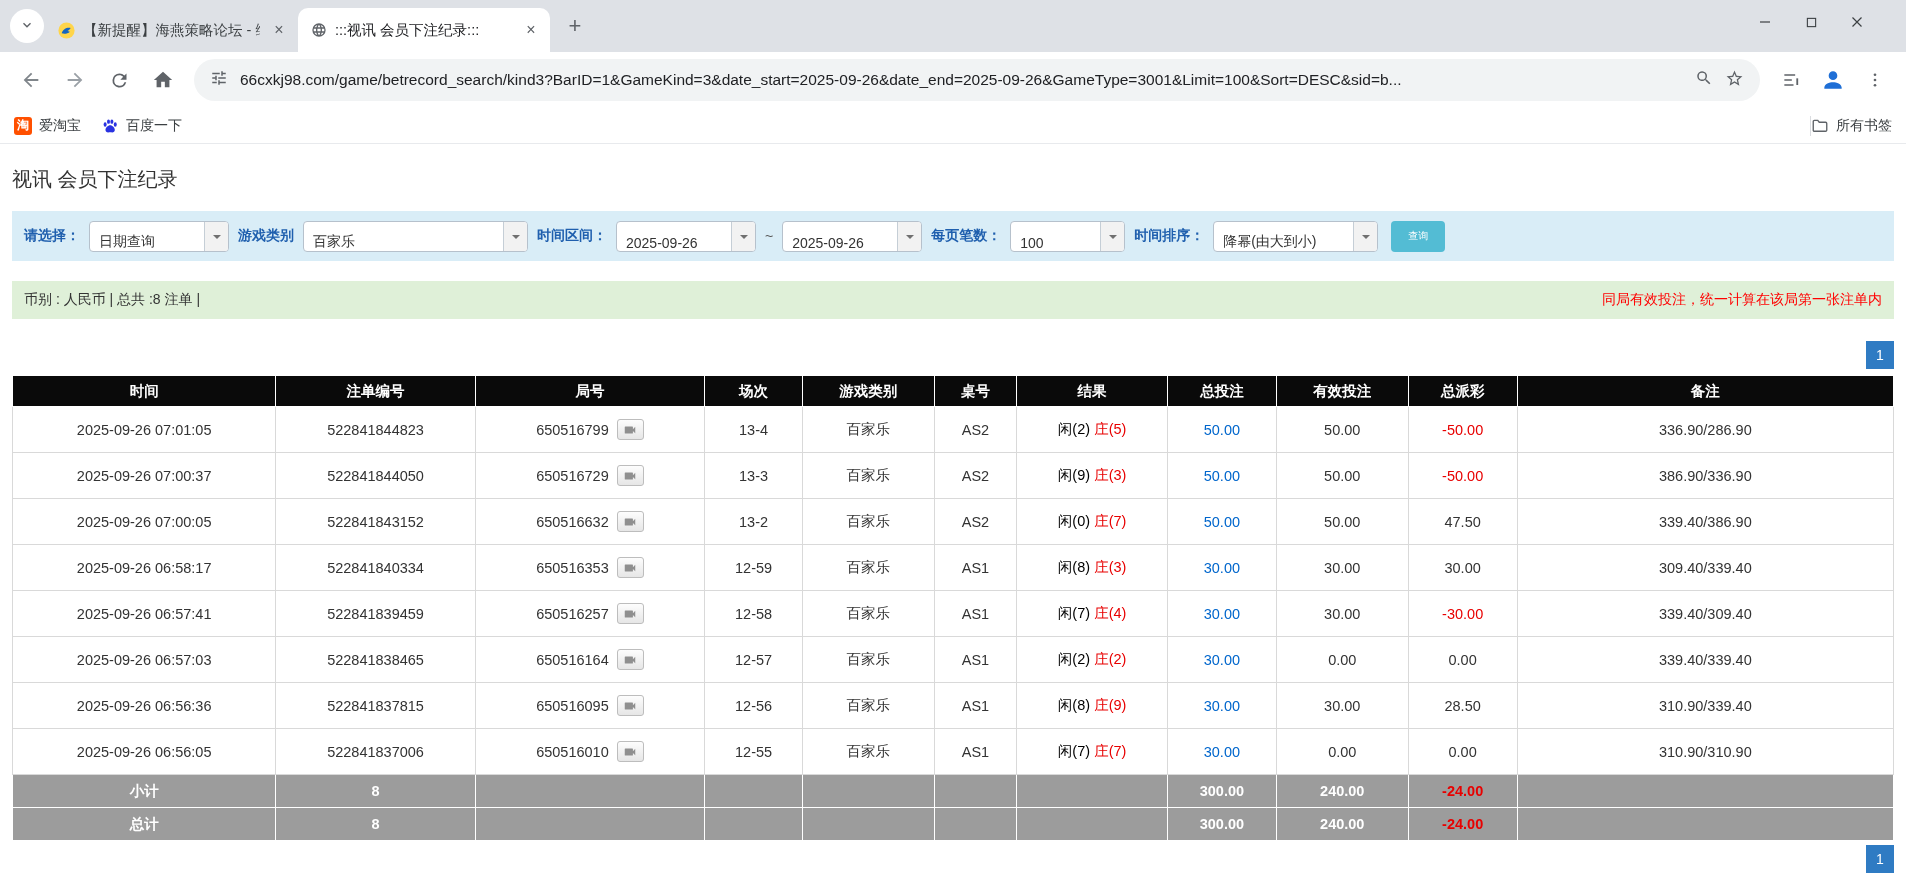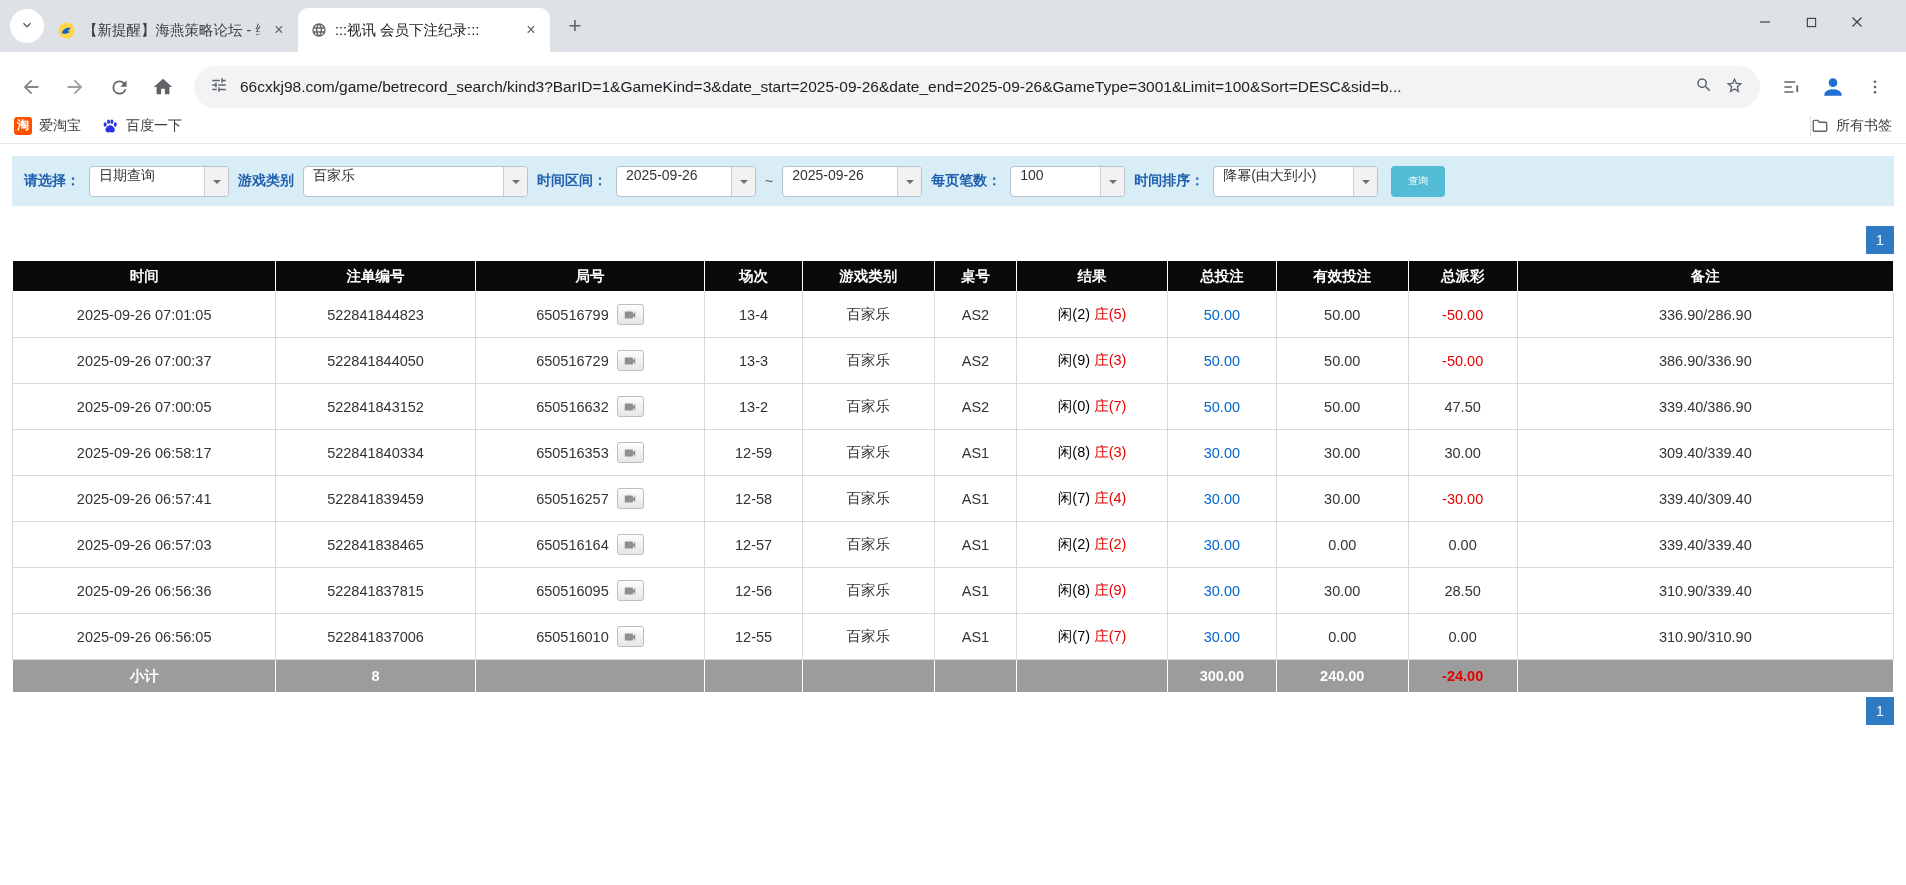--- a/index.html
+++ b/index.html
@@ -12,41 +12,41 @@
   .tab-search{width:34px;height:34px;margin:0 2px 9px 4px;border:none;background:#fff;border-radius:50%;display:flex;align-items:center;justify-content:center}
   .tab{width:252px;height:44px;display:flex;align-items:center;gap:8px;padding:0 8px 0 12px;color:#3c4043}
   .tab.active{background:#fff;border-radius:10px 10px 0 0;color:#202124}
   .favicon{width:17px;height:17px;flex:0 0 auto;display:flex;align-items:center;justify-content:center}
   .tab-title{flex:1;font-size:14.5px;white-space:nowrap;overflow:hidden;text-overflow:clip}
   .tab-close{width:22px;height:22px;border:none;background:transparent;border-radius:50%;font-size:16px;line-height:1;color:#5f6368}
   .new-tab{width:34px;height:34px;margin:0 0 9px 8px;border:none;background:transparent;border-radius:50%;font-size:22px;color:#5f6368}
   .win-controls{margin-left:auto;display:flex;align-self:flex-start;height:44px;margin-right:14px}
   .win-btn{width:46px;height:44px;border:none;background:transparent;display:flex;align-items:center;justify-content:center;color:#3c4043}
 
-  .navbar{height:56px;background:#fff;display:flex;align-items:flex-end;padding:0 10px;gap:2px}
+  .navbar{height:56px;background:#fff;display:flex;align-items:center;padding:0 10px;gap:2px}
   .nav-btn{width:42px;height:42px;border:none;background:transparent;border-radius:50%;display:flex;align-items:center;justify-content:center}
   .omnibox{flex:1;height:42px;background:#f1f3f4;border-radius:21px;display:flex;align-items:center;gap:12px;padding:0 16px;margin:0 8px;overflow:hidden}
   .url{flex:1;font-size:15.5px;color:#202124;white-space:nowrap;overflow:hidden}
   .nav-right{display:flex;align-items:center;gap:4px}
   .avatar{width:34px;height:34px;border:none;background:transparent;border-radius:50%;display:flex;align-items:center;justify-content:center}
 
   .bookmarks{height:36px;background:#fff;display:flex;align-items:center;gap:20px;padding:0 14px;border-bottom:1px solid #e8eaed}
   .bm{display:flex;align-items:center;gap:7px;font-size:14px;color:#3c4043;cursor:pointer}
   .bm-ic{width:18px;height:18px;display:flex;align-items:center;justify-content:center}
   .tb-ic{background:#ff5000;color:#fff;border-radius:3px;font-size:12px;font-weight:bold}
   .bm-right{margin-left:auto;display:flex;align-items:center;}
   .vsep{width:1px;height:20px;background:#dadce0}
 
   
   .page{padding:12px 12px 0}
   .page-title{font-size:20px;font-weight:400;color:#333;margin:10px 0 18px}
 
   .filterbar{background:#d9edf7;height:50px;display:flex;align-items:center;gap:9px;padding:0 12px;margin-bottom:20px}
   .flabel{color:#1f5fae;font-size:14px;font-weight:bold;white-space:nowrap}
-  .combo{display:flex;align-items:flex-start;background:#fff;border:1px solid #b6c1cc;border-radius:4px;height:31px;overflow:hidden}
+  .combo{display:flex;align-items:flex-end;background:#fff;border:1px solid #b6c1cc;border-radius:4px;height:31px;overflow:hidden}
   .combo .val{flex:1;padding:0 9px;font-size:14px;color:#333;white-space:nowrap}
   .combo .arrow{width:24px;align-self:stretch;border-left:1px solid #c5ced6;background:#f2f2f2;display:flex;align-items:center;justify-content:center}
   .combo .arrow::after{content:"";border:4.5px solid transparent;border-top-color:#707070;margin-top:5px}
   .w140{width:140px}.w225{width:225px}.w115{width:115px}.w165{width:165px}
   .tilde{color:#555;font-size:14px}
   .btn-search{background:#53bcd4;color:#fff;border:none;border-radius:4px;height:31px;padding:0 17px;font-size:10px;margin-left:4px}
 
   .infobar{background:#dff0d8;height:38px;display:flex;align-items:center;justify-content:space-between;padding:0 12px;margin-bottom:22px;font-size:14px;color:#333}
   .infobar .warn{color:#f00}
 
@@ -207,20 +207,21 @@
               <path d="M3 6a1.5 1.5 0 0 1 1.5-1.5H9l2 2.5h8.5A1.5 1.5 0 0 1 21 8.5v9A1.5 1.5 0 0 1 19.5 19h-15A1.5 1.5 0 0 1 3 17.5z"></path>
             </svg>
         </span>
         <span>所有书签</span>
       </div>
     </div>
   </div>
 </div>
 
 <div class="page">
+  <h1 class="page-title">视讯 会员下注纪录</h1>
 
   <div class="filterbar">
     <span class="flabel">请选择：</span>
     <div class="combo w140">
       <span class="val">日期查询</span>
       <span class="arrow"></span>
     </div>
 
     <span class="flabel">游戏类别</span>
     <div class="combo w225">
@@ -247,20 +248,24 @@
 
     <span class="flabel">时间排序：</span>
     <div class="combo w165">
       <span class="val">降幂(由大到小)</span>
       <span class="arrow"></span>
     </div>
 
     <button class="btn-search">查询</button>
   </div>
 
+  <div class="infobar">
+    <span>币别 : 人民币 | 总共 :8 注单 |</span>
+    <span class="warn">同局有效投注，统一计算在该局第一张注单内</span>
+  </div>
 
   <div class="pagerow">
     <button class="pagebtn">1</button>
   </div>
 
   <table>
     <colgroup>
       <col style="width:14%">
         <col style="width:10.6%">
         <col style="width:12.2%">
@@ -520,19 +525,32 @@
         <td></td>
           <td></td>
           <td></td>
         <td></td>
           <td></td>
         <td>300.00</td>
         <td>240.00</td>
         <td class="neg">-24.00</td>
         <td></td>
       </tr>
+      <tr>
+        <td>总计</td>
+        <td>8</td>
+        <td></td>
+          <td></td>
+          <td></td>
+        <td></td>
+          <td></td>
+        <td>300.00</td>
+        <td>240.00</td>
+        <td class="neg">-24.00</td>
+        <td></td>
+      </tr>
     </tbody>
   </table>
 
   <div class="pagerow">
     <button class="pagebtn">1</button>
   </div>
 </div>
 
 </body></html>

